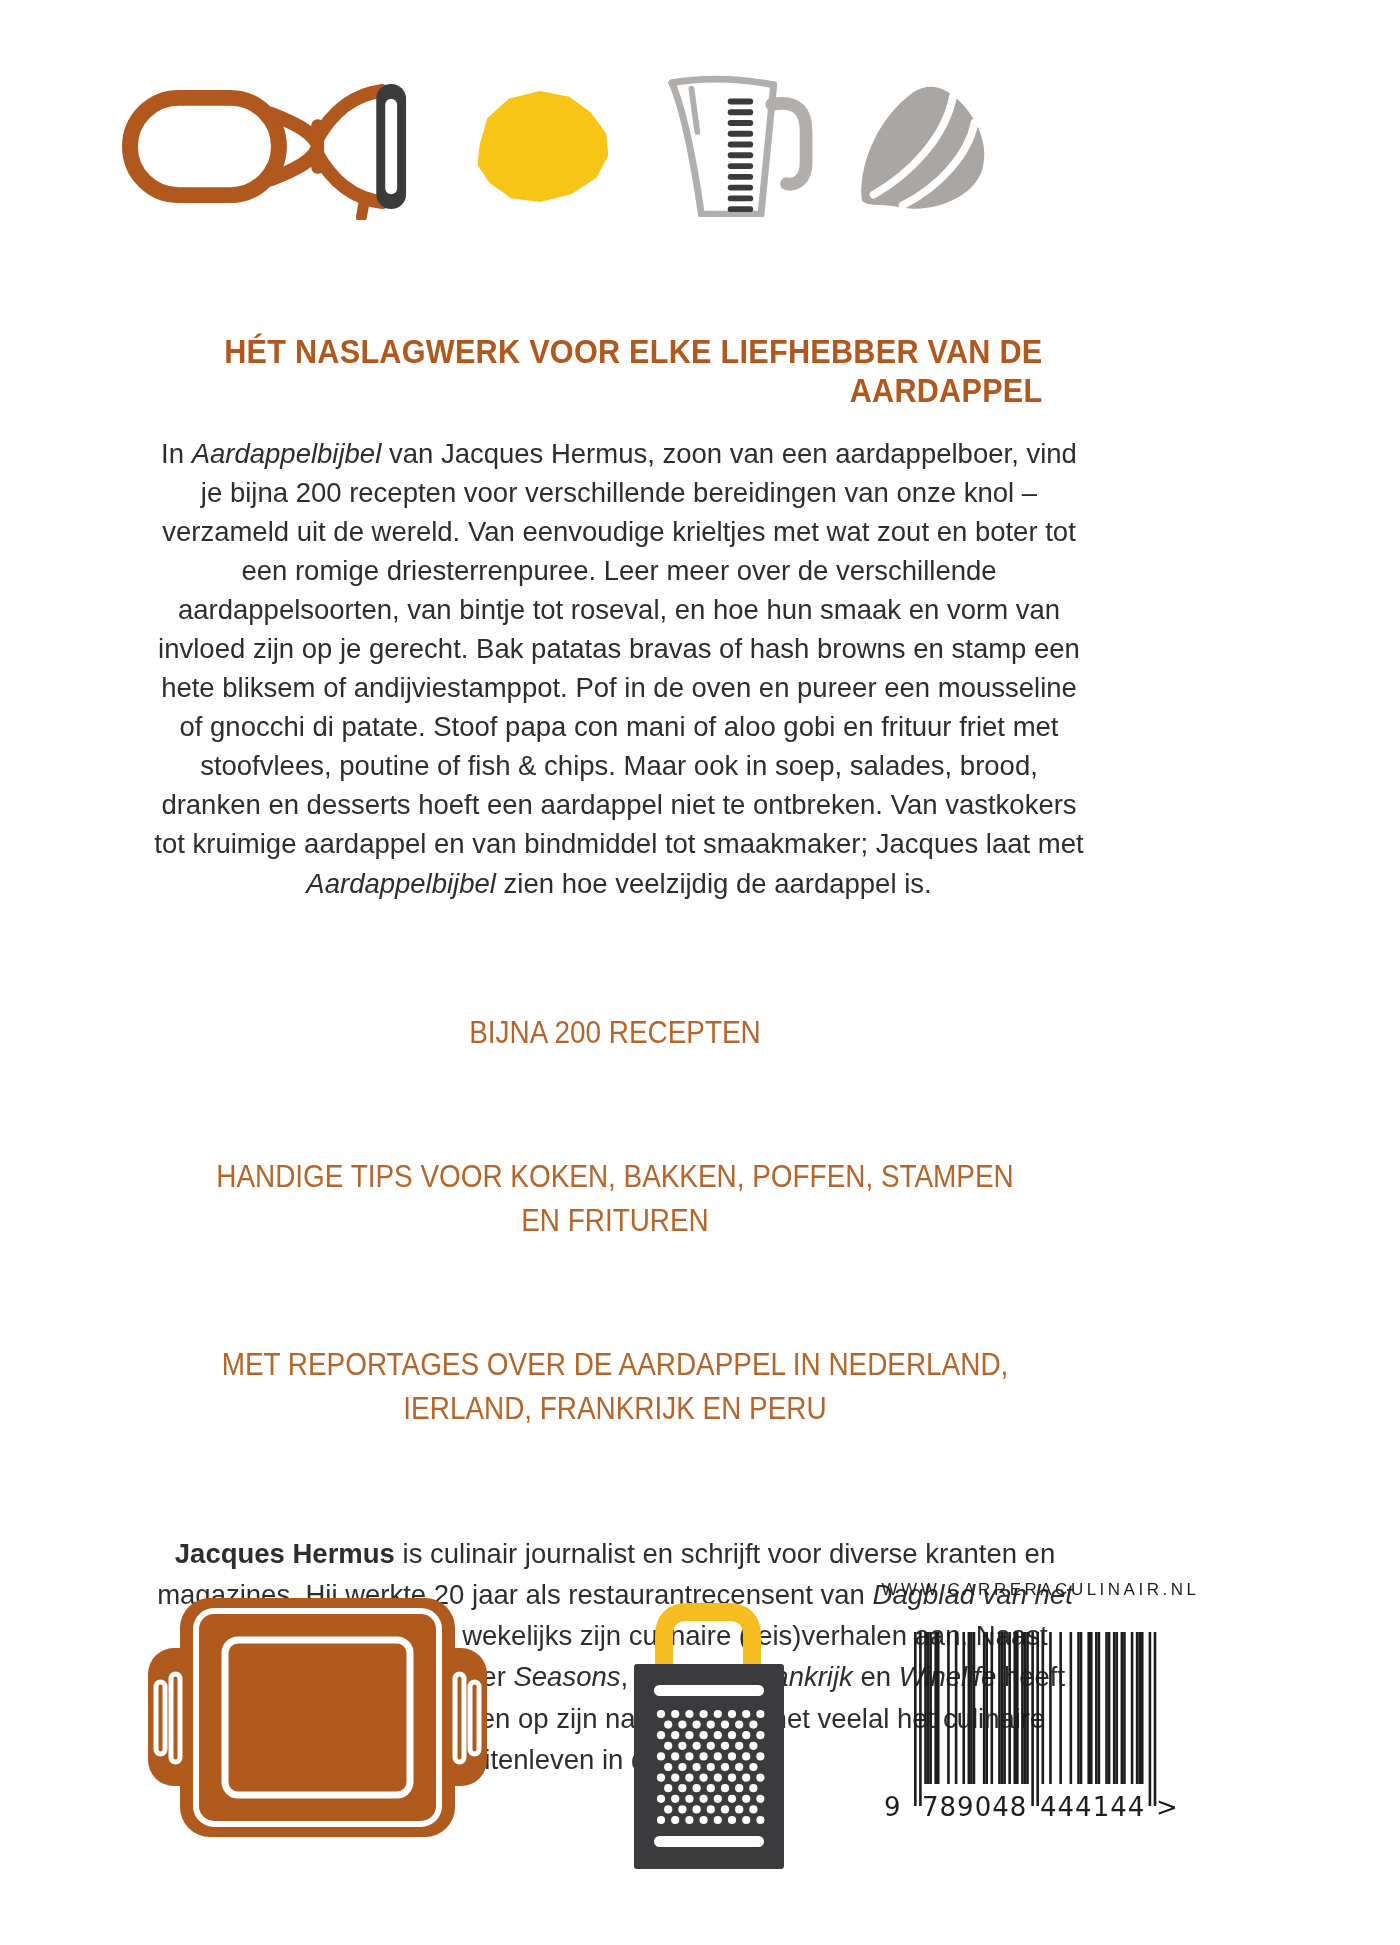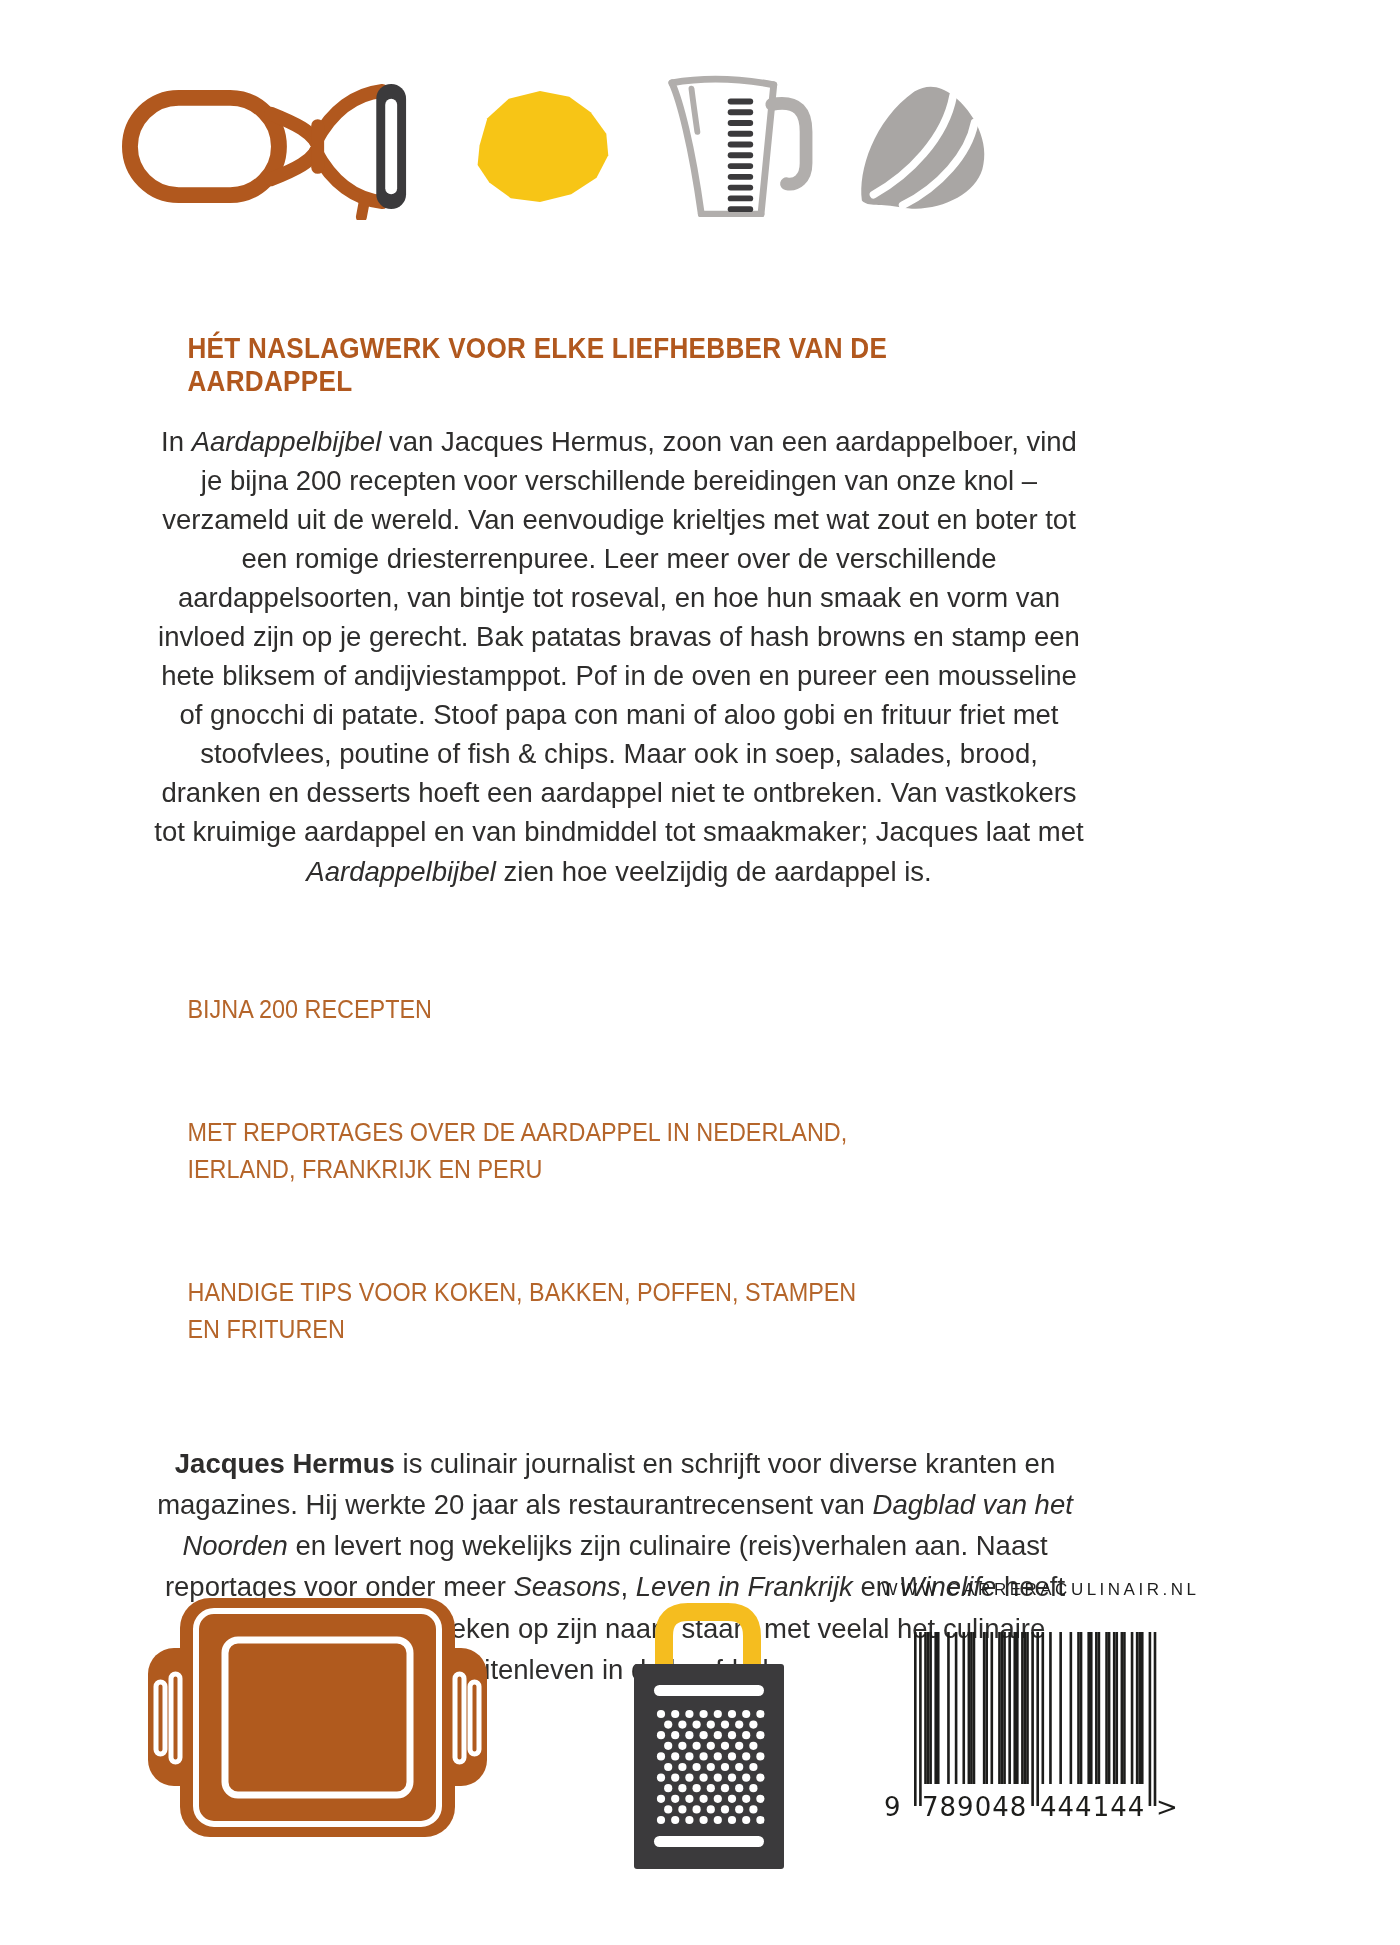--- a/index.html
+++ b/index.html
@@ -7,33 +7,33 @@
     width:1400px;height:1945px;background:#ffffff;position:relative;overflow:hidden;
     font-family:"Liberation Sans", sans-serif;
   }
   .content{position:absolute;left:140px;top:0;width:950px;}
   .icons-row{
     margin-top:72px;height:148px;display:flex;align-items:center;justify-content:center;
     gap:44px;position:relative;left:-58px;
   }
   .icons-row svg{display:block;}
   .tagline{
-    margin-top:112px;text-align:left;font-size:29px;font-weight:bold;
+    margin-top:112px;text-align:right;font-size:34px;font-weight:bold;
     color:var(--heading_brown,#b1581e);letter-spacing:.3px;
   }
   .condense{display:block;transform:scaleX(.9);transform-origin:50% 50%;}
   .intro{
     margin-top:24px;font-size:27.5px;line-height:1.42;text-align:center;
     color:var(--body_text,#2e2d2c);
     margin-left:8px;
   }
   .intro i, .bio i{font-style:italic;}
   .bio b{font-weight:bold;}
   .highlights{
-    margin-top:64px;font-size:26px;line-height:1.42;
+    margin-top:64px;font-size:31px;line-height:1.42;text-align:center;
     color:var(--highlight_orange,#b5652a);
   }
   .highlight-item{white-space:pre-line;margin-bottom:12px;}
   .bio{
     margin-top:58px;font-size:27.5px;line-height:1.5;text-align:center;
     color:var(--body_text,#2e2d2c);
   }
   .footer{position:absolute;left:0;top:1552px;width:1156px;height:393px;}
   .tray-wrap{position:absolute;left:140px;top:38px;}
   .grater-wrap{position:absolute;left:606px;top:12px;}
@@ -107,26 +107,26 @@
     <span class="condense">HÉT NASLAGWERK VOOR ELKE LIEFHEBBER VAN DE AARDAPPEL</span>
   </div>
 
   <p class="intro"><span>In </span><i>Aardappelbijbel</i><span> van Jacques Hermus, zoon van een aardappelboer, vind je bijna 200 recepten voor verschillende bereidingen van onze knol – verzameld uit de wereld. Van eenvoudige krieltjes met wat zout en boter tot een romige driesterrenpuree. Leer meer over de verschillende aardappelsoorten, van bintje tot roseval, en hoe hun smaak en vorm van invloed zijn op je gerecht. Bak patatas bravas of hash browns en stamp een hete bliksem of andijviestamppot. Pof in de oven en pureer een mousseline of gnocchi di patate. Stoof papa con mani of aloo gobi en frituur friet met stoofvlees, poutine of fish &amp; chips. Maar ook in soep, salades, brood, dranken en desserts hoeft een aardappel niet te ontbreken. Van vastkokers tot kruimige aardappel en van bindmiddel tot smaakmaker; Jacques laat met </span><i>Aardappelbijbel</i><span> zien hoe veelzijdig de aardappel is.</span></p>
 
   <div class="highlights">
     <div class="highlight-item">
       <span class="condense">BIJNA 200 RECEPTEN</span>
     </div>
     <div class="highlight-item">
+      <span class="condense">HANDIGE TIPS VOOR KOKEN, BAKKEN, POFFEN, STAMPEN
+EN FRITUREN</span>
+    </div>
+    <div class="highlight-item">
       <span class="condense">MET REPORTAGES OVER DE AARDAPPEL IN NEDERLAND,
 IERLAND, FRANKRIJK EN PERU</span>
-    </div>
-    <div class="highlight-item">
-      <span class="condense">HANDIGE TIPS VOOR KOKEN, BAKKEN, POFFEN, STAMPEN
-EN FRITUREN</span>
     </div>
   </div>
 
   <p class="bio"><b>Jacques Hermus</b><span> is culinair journalist en schrijft voor diverse kranten en magazines. Hij werkte 20 jaar als restaurantrecensent van </span><i>Dagblad van het Noorden</i><span> en levert nog wekelijks zijn culinaire (reis)verhalen aan. Naast reportages voor onder meer </span><i>Seasons</i><span>, </span><i>Leven in Frankrijk</i><span> en </span><i>Winelife</i><span> heeft Jacques meerdere boeken op zijn naam staan, met veelal het culinaire buitenleven in de hoofdrol.</span></p>
 
 </div>
 
 <div class="footer">
 
   <div class="tray-wrap">

